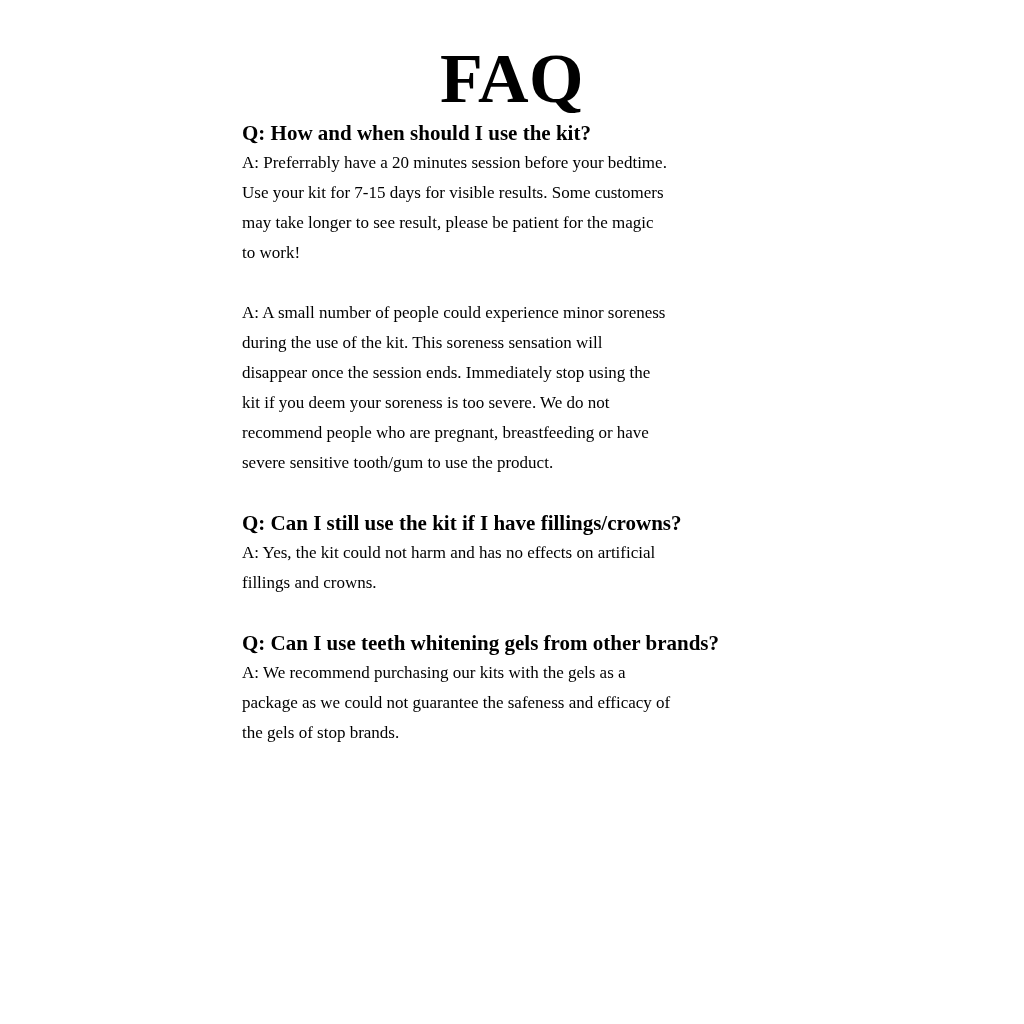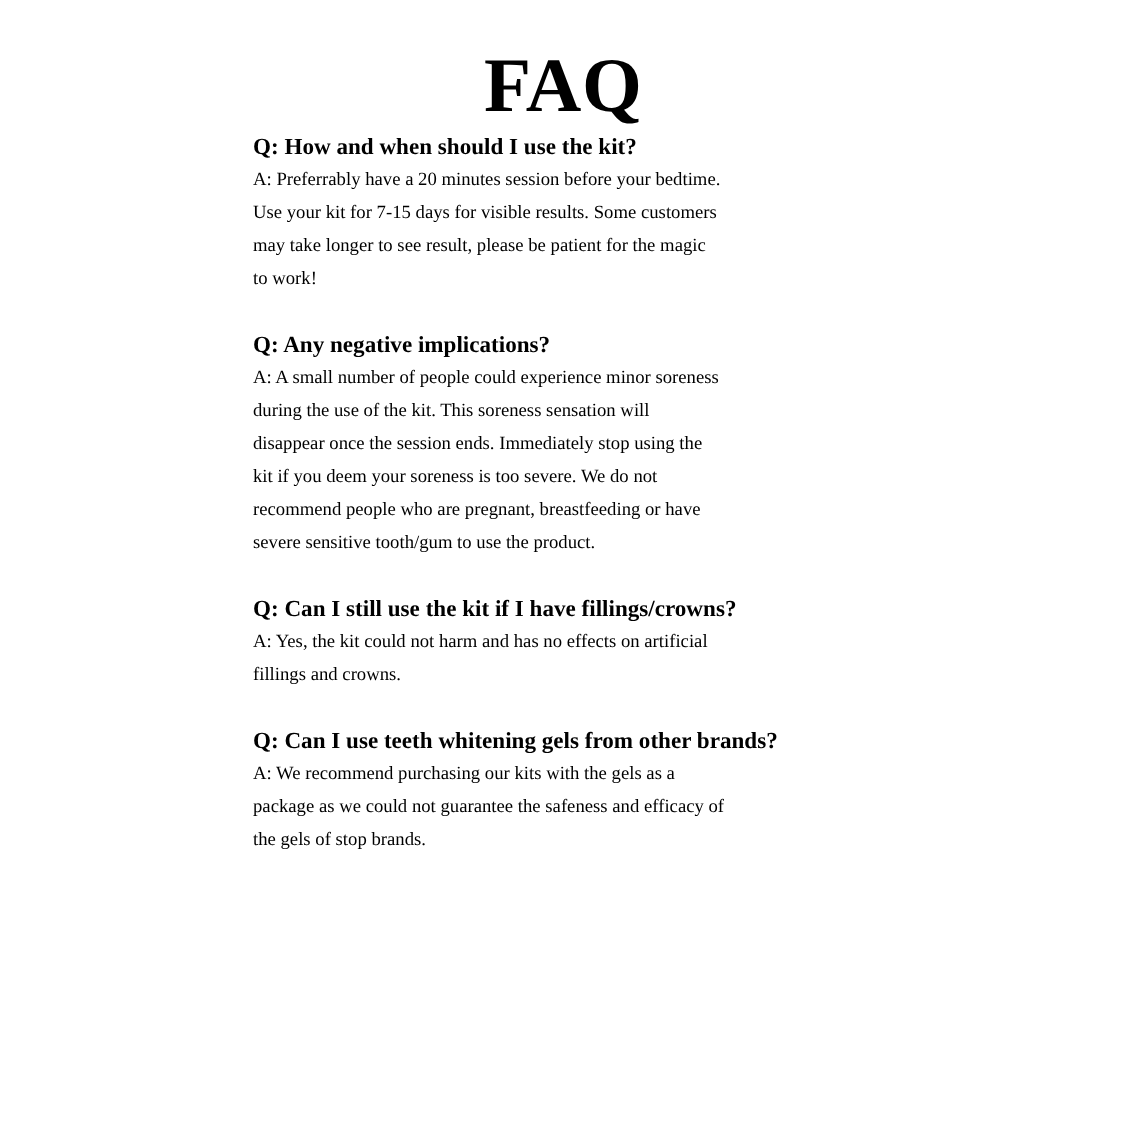--- a/index.html
+++ b/index.html
@@ -24,21 +24,21 @@
     margin: 0;
     text-align: center;
     font-size: 70px;
     line-height: 1;
     font-weight: bold;
     letter-spacing: 0.5px;
   }
   .content {
     position: absolute;
     top: 118px;
-    left: 230px;
+    left: 242px;
     width: 570px;
   }
   .qa-item {
     margin: 0 0 30px 0;
   }
   .qa-item:last-child {
     margin-bottom: 12px;
   }
   .question {
     font-weight: bold;
@@ -67,21 +67,20 @@
       <div class="answer">A: Preferrably have a 20 minutes session before your bedtime.
 Use your kit for 7-15 days for visible results. Some customers
 may take longer to see result, please be patient for the magic
 to work!</div>
     </div>
 
     <div class="qa-item">
     </div>
 
     <div class="qa-item">
-      <div class="question">Q: Any negative implications?</div>
       <div class="answer">A: A small number of people could experience minor soreness
 during the use of the kit. This soreness sensation will
 disappear once the session ends. Immediately stop using the
 kit if you deem your soreness is too severe. We do not
 recommend people who are pregnant, breastfeeding or have
 severe sensitive tooth/gum to use the product.</div>
     </div>
 
     <div class="qa-item">
       <div class="question">Q: Can I still use the kit if I have fillings/crowns?</div>

